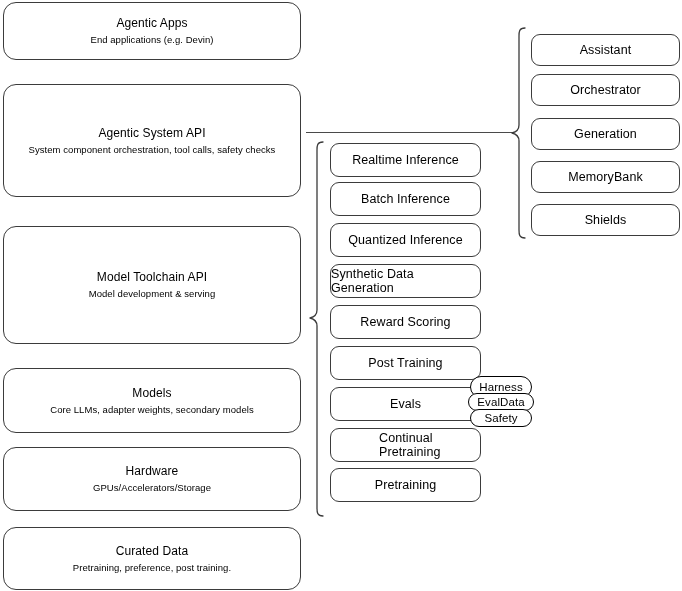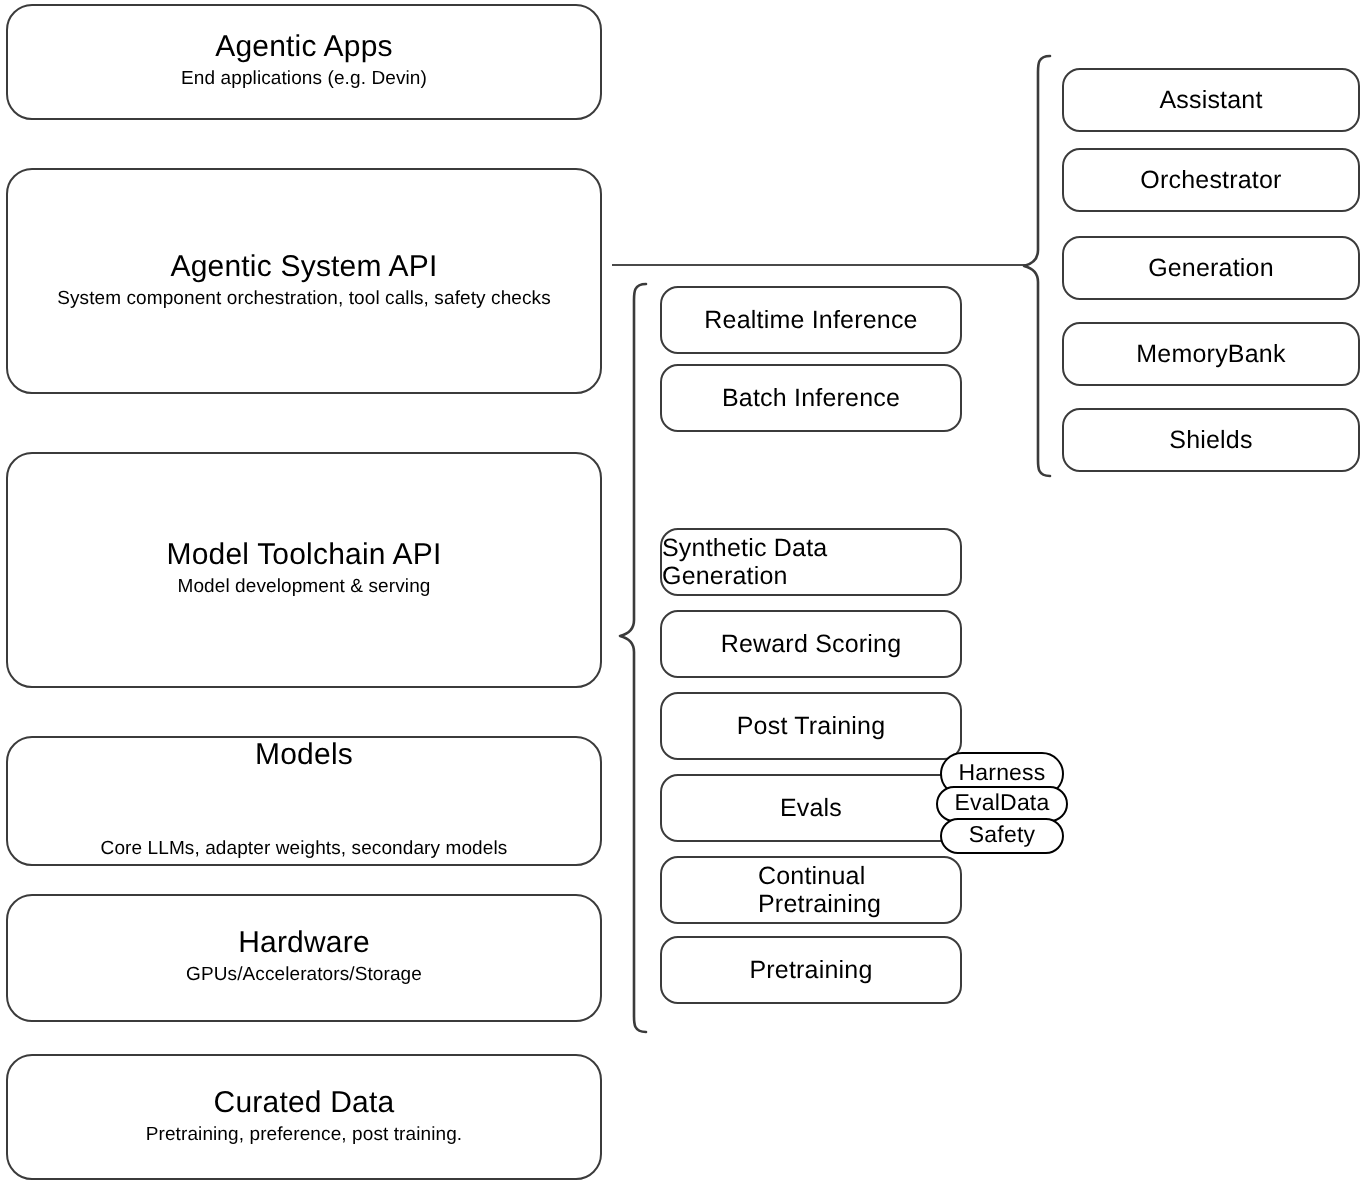--- a/index.html
+++ b/index.html
@@ -26,21 +26,21 @@
     border: 1.3px solid #3b3b3b;
     border-radius: 13px;
     background: #ffffff;
     display: flex;
     flex-direction: column;
     align-items: center;
     justify-content: center;
     text-align: center;
   }
   .stack-title {
-    font-size: 15px;
+    font-size: 12px;
     line-height: 17px;
     color: #000;
     letter-spacing: 0.1px;
   }
   .stack-sub {
     font-size: 9.5px;
     line-height: 14px;
     color: #000;
     margin-top: 1px;
     letter-spacing: 0.05px;
@@ -108,21 +108,21 @@
   <div class="stack-box" style="left:3px; top:84px; width:298px; height:113px;">
     <div class="stack-title">Agentic System API</div>
     <div class="stack-sub">System component orchestration, tool calls, safety checks</div>
   </div>
 
   <div class="stack-box" style="left:3px; top:226px; width:298px; height:118px;">
     <div class="stack-title">Model Toolchain API</div>
     <div class="stack-sub">Model development &amp; serving</div>
   </div>
 
-  <div class="stack-box" style="left:3px; top:368px; width:298px; height:65px;justify-content:space-between;">
+  <div class="stack-box" style="left:3px; top:368px; width:298px; height:65px;">
     <div class="stack-title">Models</div>
     <div class="stack-sub">Core LLMs, adapter weights, secondary models</div>
   </div>
 
   <div class="stack-box" style="left:3px; top:447px; width:298px; height:64px;">
     <div class="stack-title">Hardware</div>
     <div class="stack-sub">GPUs/Accelerators/Storage</div>
   </div>
 
   <div class="stack-box" style="left:3px; top:527px; width:298px; height:63px;">
@@ -138,20 +138,23 @@
 
   <svg class="brace-svg" style="left:303px; top:140px;" width="20" height="380" viewBox="0 0 20 380">
     <path d="M20,2 C14,2 14,6 14,10 L14,170 C14,175 11,177 7,178 C11,179 14,181 14,186 L14,368 C14,372 14,376 20,376"></path>
   </svg>
 
   <div class="item-box" style="left:330px; top:143px; width:151px; height:34px;">
     <span>Realtime Inference</span>
   </div>
   <div class="item-box" style="left:330px; top:182px; width:151px; height:34px;">
     <span>Batch Inference</span>
+  </div>
+  <div class="item-box" style="left:330px; top:223px; width:151px; height:34px;">
+    <span>Quantized Inference</span>
   </div>
   <div class="item-box" style="left:330px; top:264px; width:151px; height:34px;justify-content:flex-end;">
     <span>Synthetic Data Generation</span>
   </div>
   <div class="item-box" style="left:330px; top:305px; width:151px; height:34px;">
     <span>Reward Scoring</span>
   </div>
   <div class="item-box" style="left:330px; top:346px; width:151px; height:34px;">
     <span>Post Training</span>
   </div>

